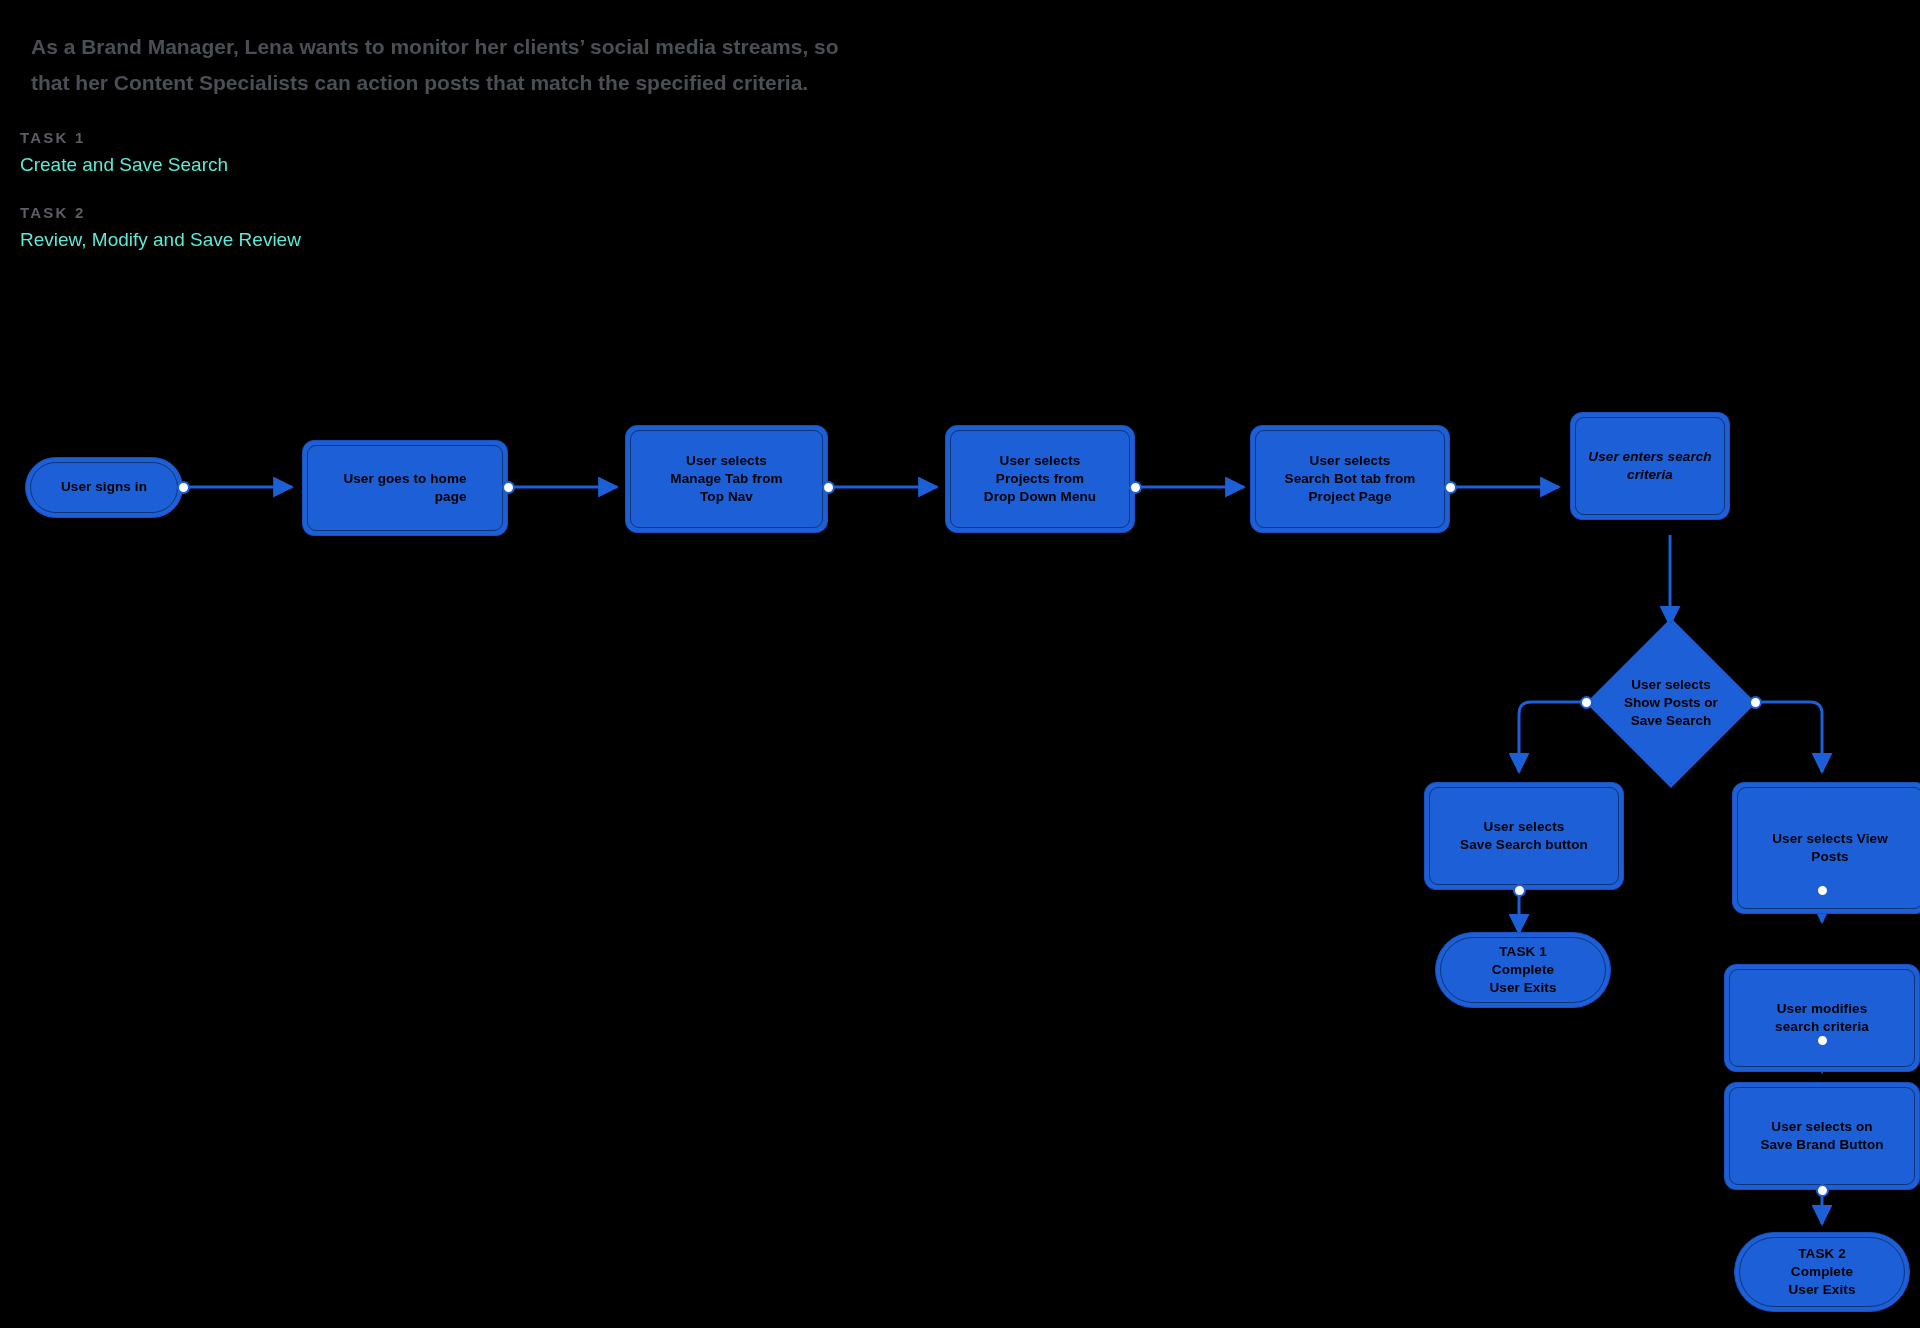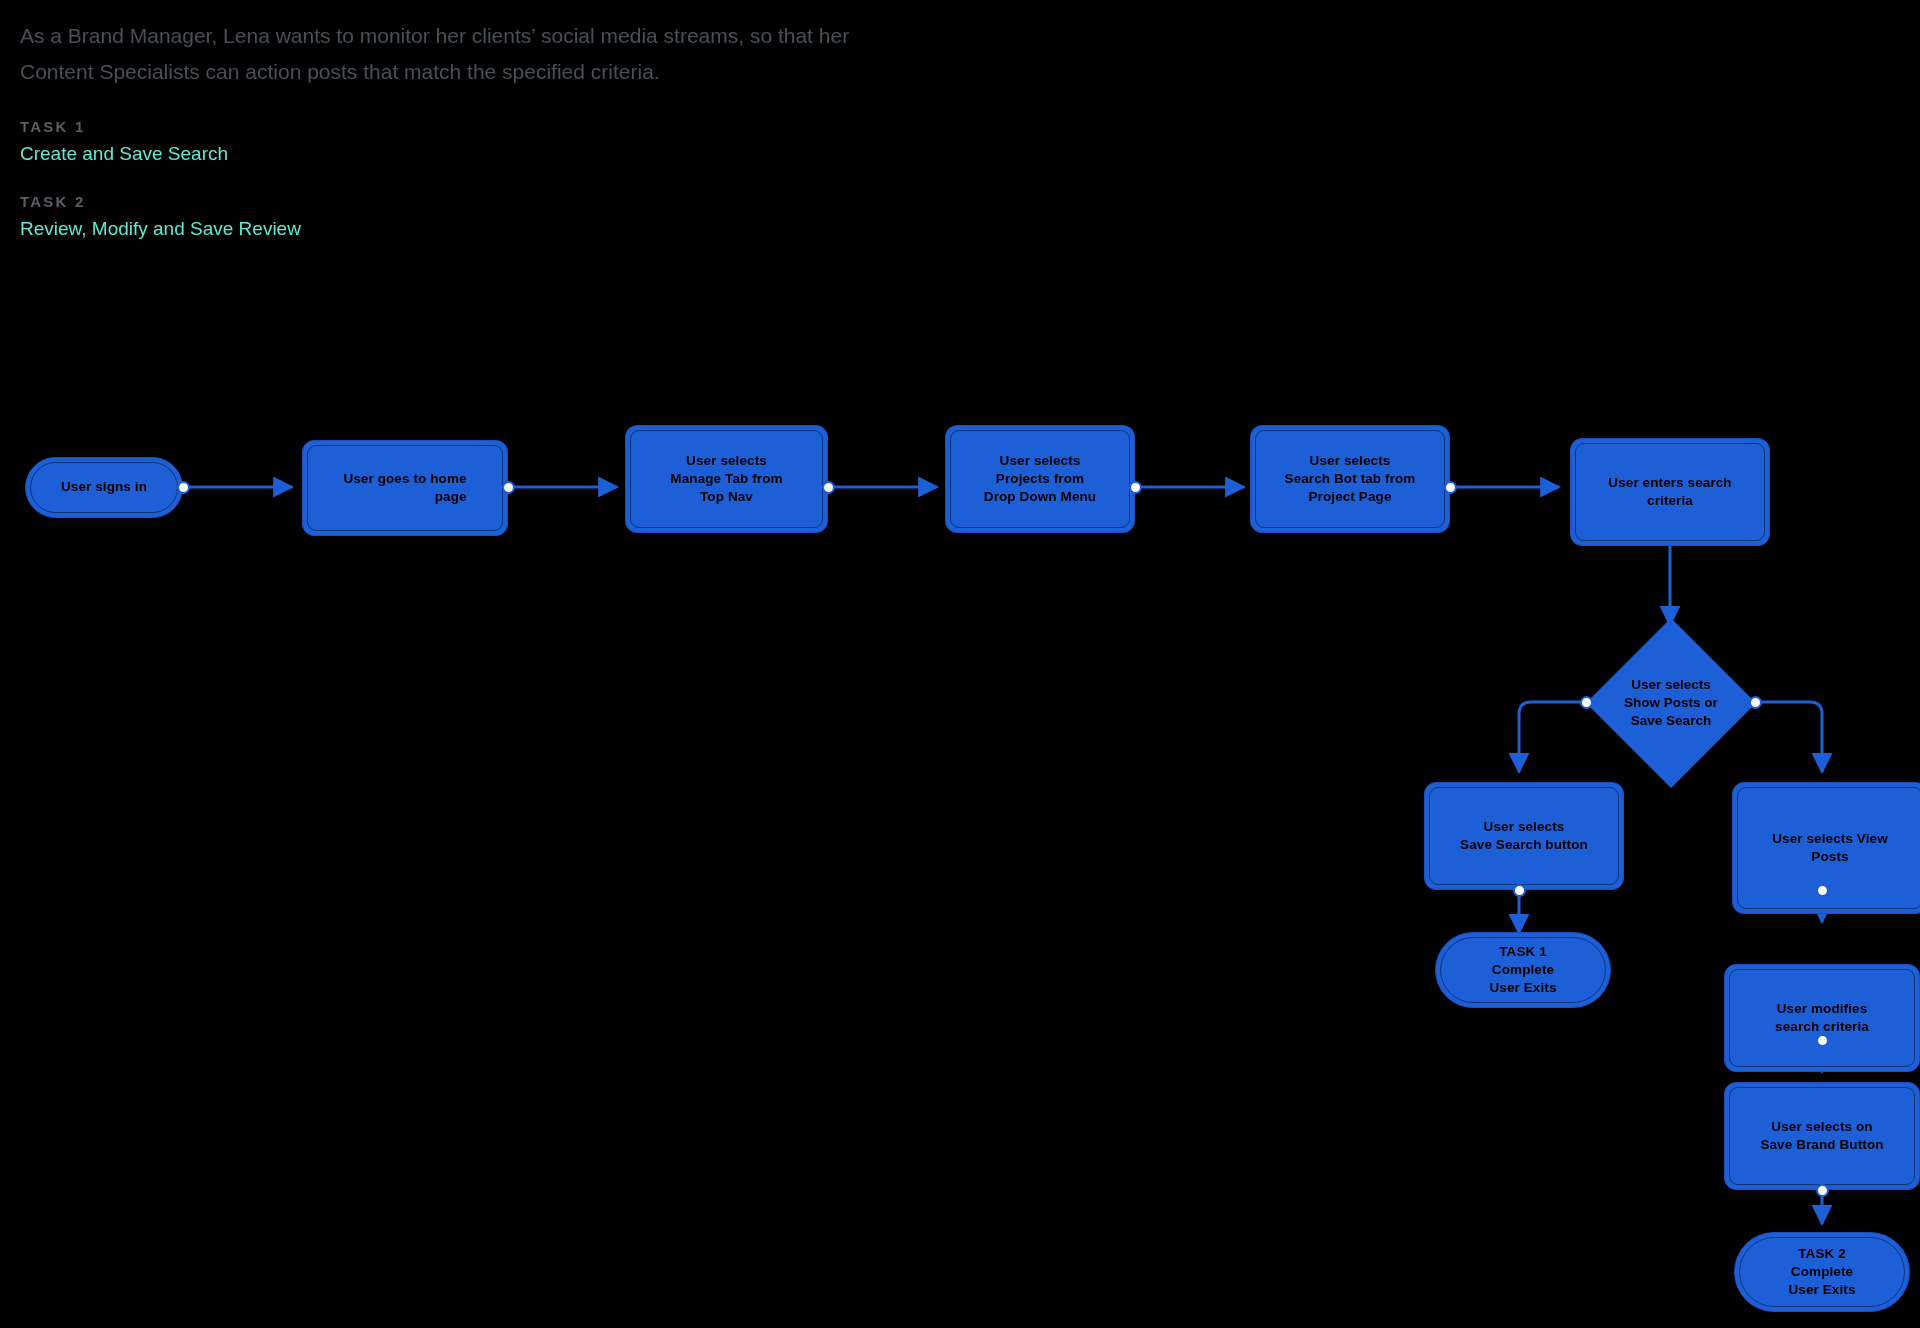--- a/index.html
+++ b/index.html
@@ -10,21 +10,21 @@
   }
   #canvas{position:absolute;inset:0;width:1920px;height:1328px;}
 
   
   .header{position:absolute;left:20px;top:18px;width:840px;}
   .story-title{
     font-size:32px;color:#4a4f55;font-weight:400;letter-spacing:.2px;
     margin:0 0 14px 0;line-height:1.1;
   }
   .story-desc{
-    font-size:21px;color:#4a4f55;line-height:1.72;margin:0;font-weight:400;
+    font-size:21px;color:#4a4f55;line-height:1.72;margin:11px;font-weight:700;
     max-width:830px;
   }
   .task-group{margin-top:28px;}
   .task-label{
     font-size:15px;color:#5a5f66;font-weight:700;letter-spacing:2.2px;
     margin:0 0 8px 0;
   }
   .task-text{font-size:19px;color:#5eead4;font-weight:400;margin:0;}
 
   
@@ -153,21 +153,21 @@
 Drop Down Menu</span>
 </div>
 
 <div class="node rect" style="left:1250px;top:425px;width:200px;height:108px;">
   <span class="inner"></span>
   <span class="lbl">User selects
 Search Bot tab from
 Project Page</span>
 </div>
 
-<div class="node rect" style="left:1570px;top:438px;width:200px;height:108px;">
+<div class="node rect" style="left:1570px;top:412px;width:160px;height:108px;font-style:italic;">
   <span class="inner"></span>
   <span class="lbl">User enters search
 criteria</span>
 </div>
 
 <div class="diamond" style="left:1586px;top:618px;width:170px;height:170px;">
   <span class="shape"></span>
   <span class="shape-in"></span>
   <span class="lbl">User selects
 Show Posts or

